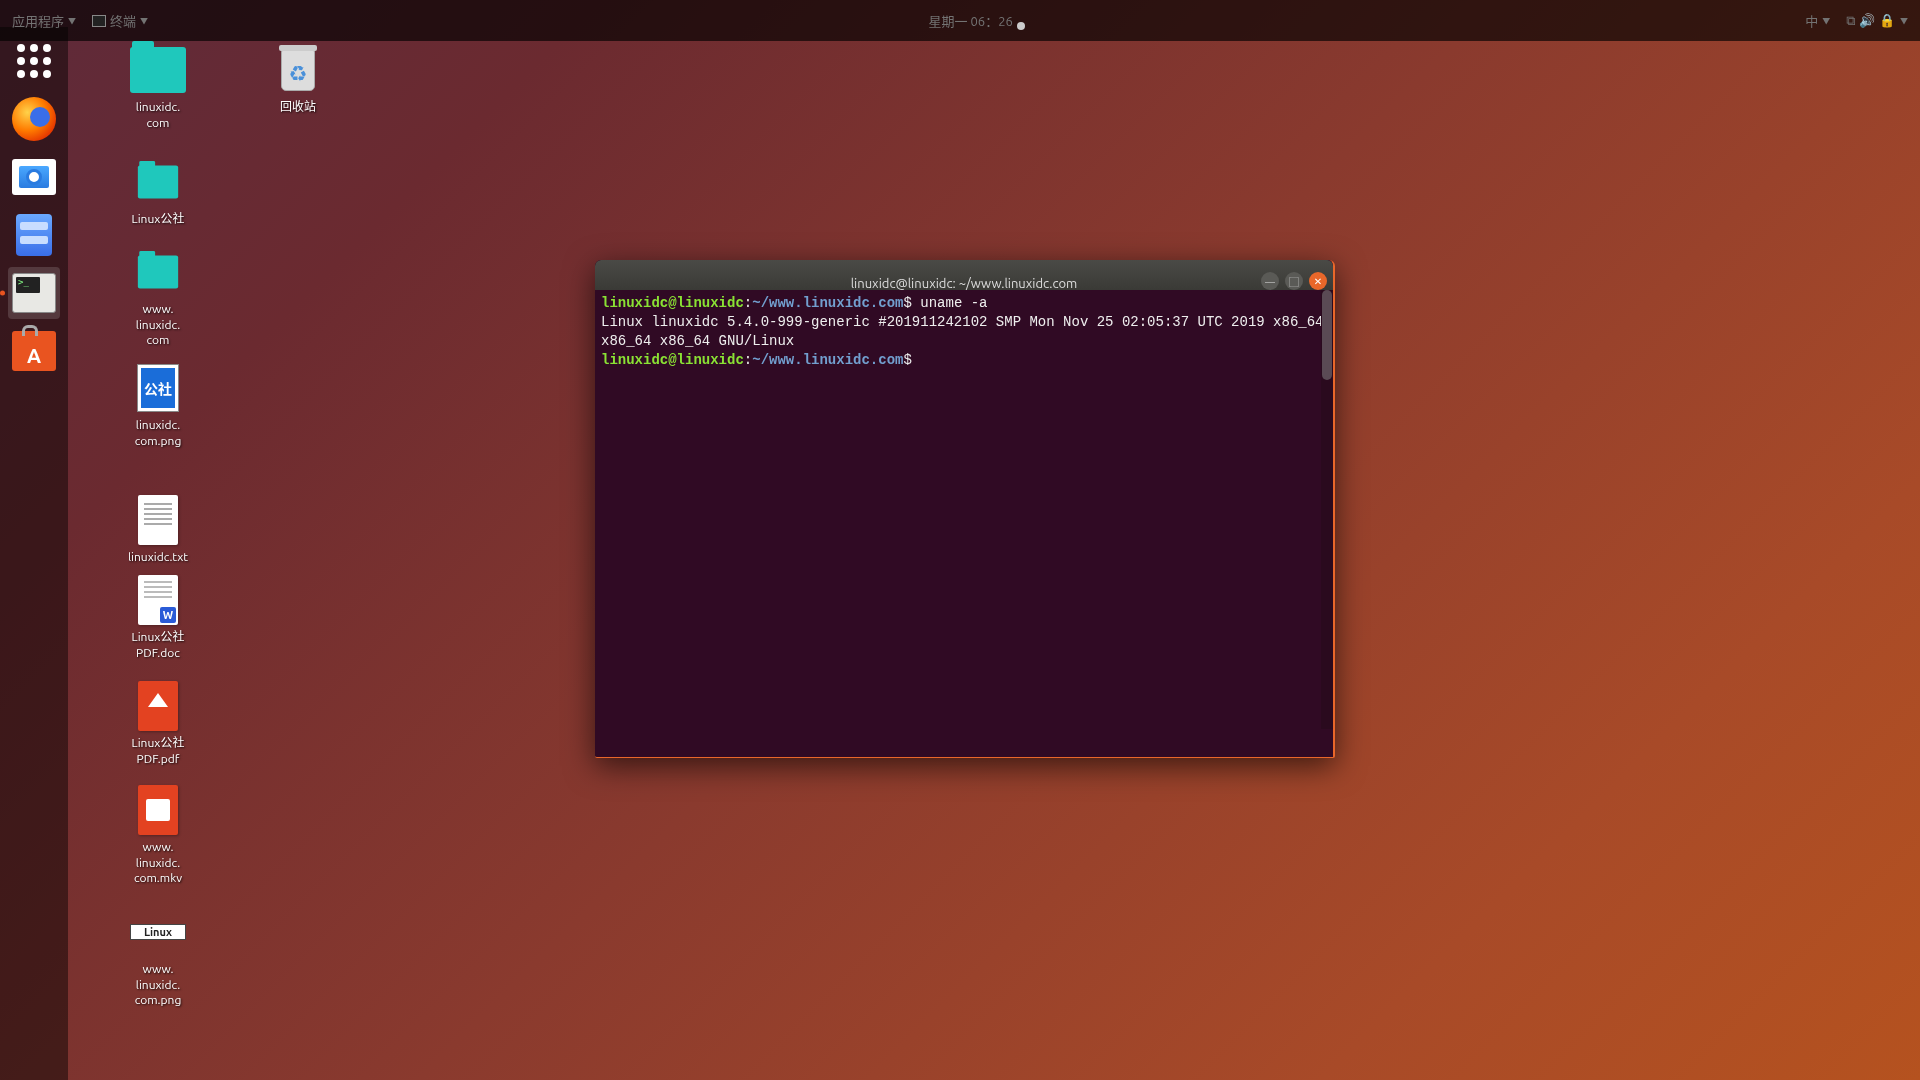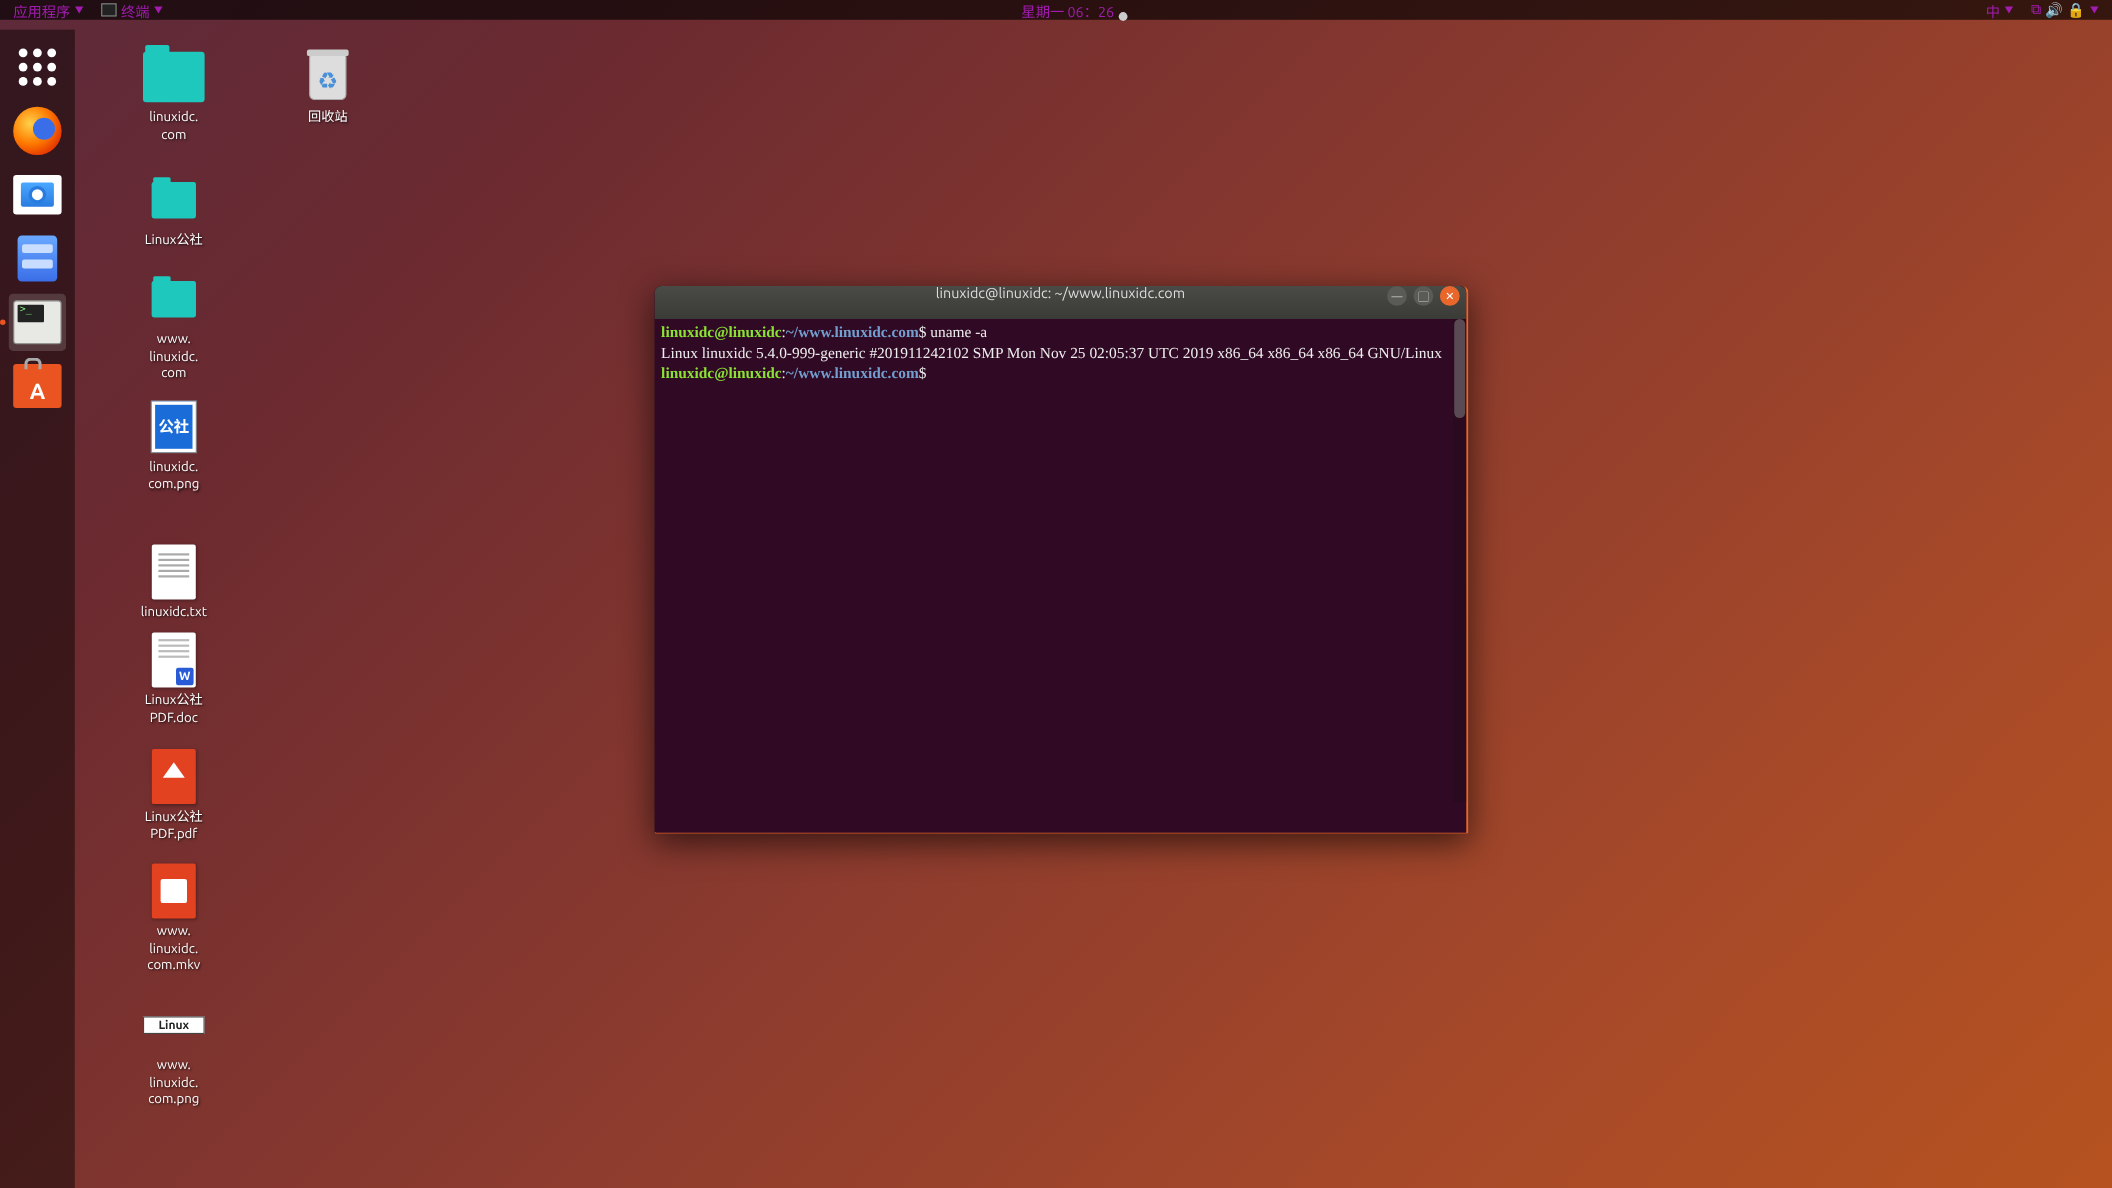--- a/index.html
+++ b/index.html
@@ -11,25 +11,25 @@
   position: relative;
   color: #eee;
   transform-origin: top left;
 }
 
 @media (max-width:1500px){ body{ transform: scale(0.75); } }
 
 
 .top-panel {
   position: absolute; top: 0; left: 0; right: 0;
-  height: 18px;
+  height: 41px;
   background: rgba(0,0,0,0.65);
   display: flex; align-items: center;
   font-size: 13px;
-  color: #a21caf;
+  color: #737373;
   padding: 0 8px;
   z-index: 100;
 }
 .panel-left, .panel-right { display: flex; align-items: center; gap: 8px; }
 .panel-center { flex: 1; text-align: center; display:flex; justify-content:center; align-items:flex-end; gap:4px;}
 .panel-item { cursor: pointer; padding: 0 4px; display:flex; align-items:center; gap:4px;}
 .tri-down { font-size:8px; }
 .panel-right .ico { font-size:13px; }
 .dot-record{ width:8px;height:8px;border-radius:50%;background:#ccc;display:inline-block;}
 
@@ -102,38 +102,38 @@
   background:#300a24;
   border-radius:6px 6px 2px 2px;
   box-shadow:0 8px 30px rgba(0,0,0,0.6);
   overflow:hidden;
   border-right:2px solid #e9672a;
   border-bottom:1px solid #e9672a;
 }
 .titlebar{
   height:30px;
   background:linear-gradient(#4a4a46,#3a3a36);
-  display:flex;align-items:flex-start;
+  display:flex;align-items:flex-end;
   color:#ddd;font-size:13px;
   position:relative;
   border-radius:6px 6px 0 0;
 }
 .titlebar .title{flex:1;text-align:center;}
 .win-controls{position:absolute;right:6px;display:flex;gap:6px;}
 .wbtn{width:18px;height:18px;border-radius:50%;background:#5a5a56;display:flex;align-items:center;justify-content:center;font-size:10px;color:#ccc;cursor:pointer;}
 .wbtn.close{background:#e9672a;color:#fff;}
 .menubar{
   height:28px;background:#3e3a38;
   display:flex;align-items:center;gap:4px;
   padding:0 8px;font-size:13px;color:#ddd;
 }
 .menubar span{padding:2px 6px;cursor:pointer;}
 .term-body{
   padding:4px 6px;
-  font-family:Liberation Serif, serif;
+  font-family:Liberation Mono, monospace;
   font-size:14px;
   line-height:1.35;
   color:#eee;
   white-space:pre-wrap;
   position:relative;
   height:calc(100% - 58px);
 }
 .prompt-user{color:#8ae234;font-weight:bold;}
 .prompt-path{color:#729fcf;font-weight:bold;}
 .scrollbar{position:absolute;right:0;top:0;bottom:0;width:12px;background:#2a0a1e;}

